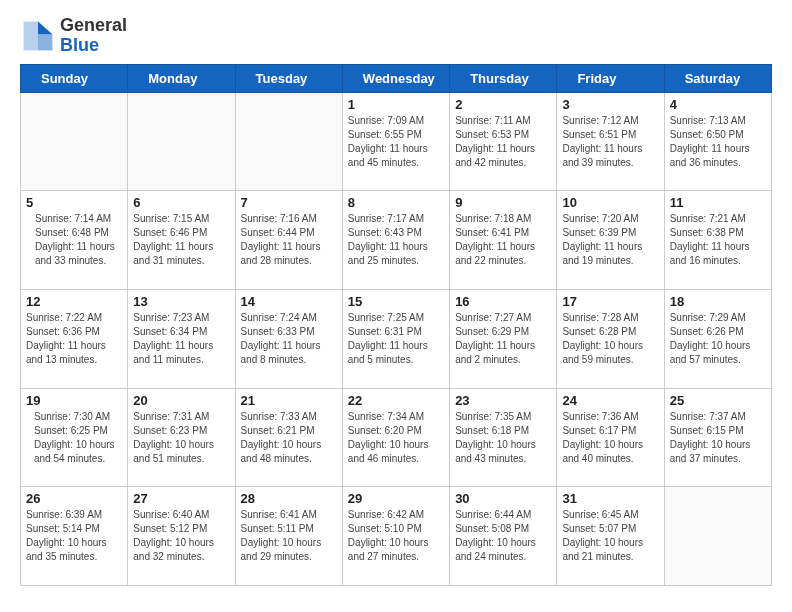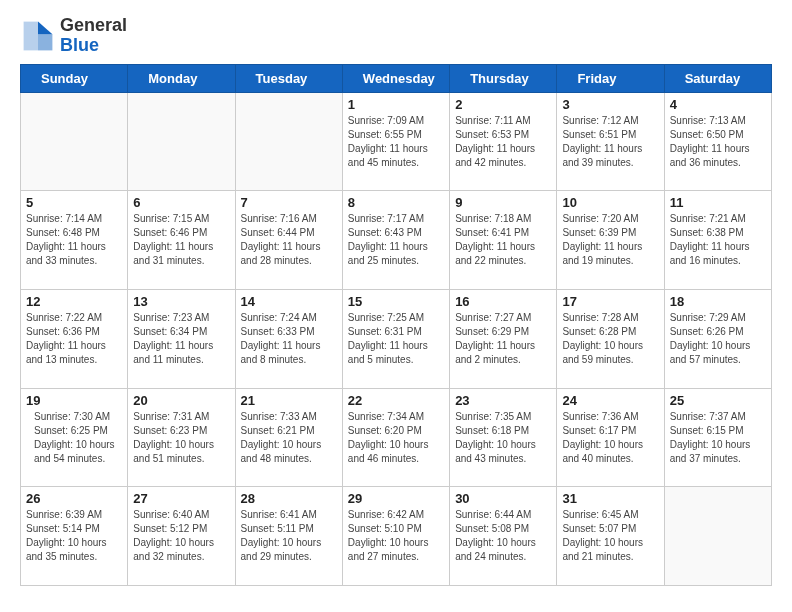--- a/index.html
+++ b/index.html
@@ -154,21 +154,21 @@
             <span class="day-number">4</span>
             <div class="day-info" style="white-space: pre-line;">Sunrise: 7:13 AM
 Sunset: 6:50 PM
 Daylight: 11 hours
 and 36 minutes.</div>
           </td>
         </tr>
         <tr>
           <td>
             <span class="day-number">5</span>
-            <div class="day-info" style="white-space: pre-line;">Sunrise: 7:14 AM
+            <div class="day-info" style="white-space: pre-line; margin-left: 9px;">Sunrise: 7:14 AM
 Sunset: 6:48 PM
 Daylight: 11 hours
 and 33 minutes.</div>
           </td>
           <td>
             <span class="day-number">6</span>
             <div class="day-info" style="white-space: pre-line;">Sunrise: 7:15 AM
 Sunset: 6:46 PM
 Daylight: 11 hours
 and 31 minutes.</div>

